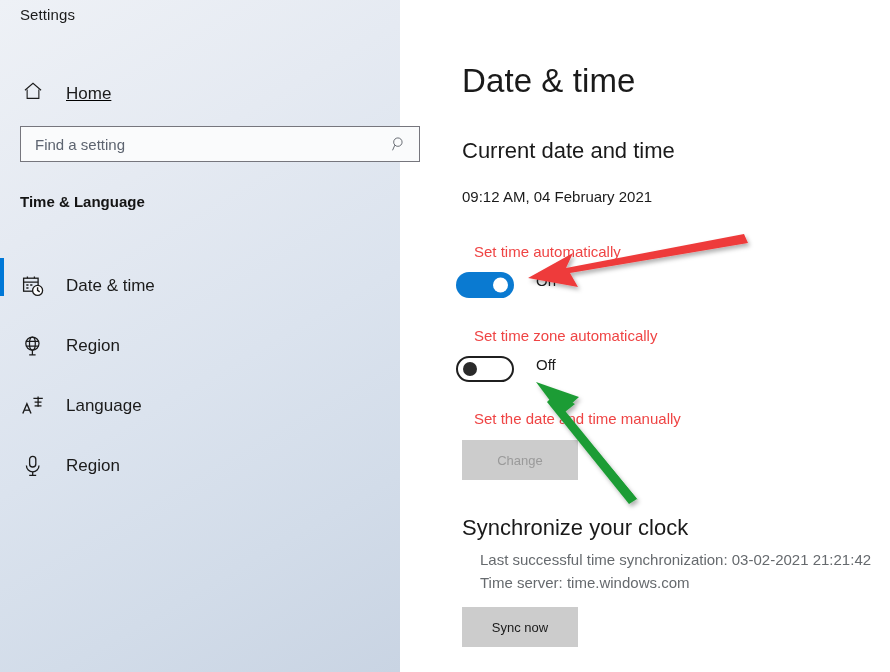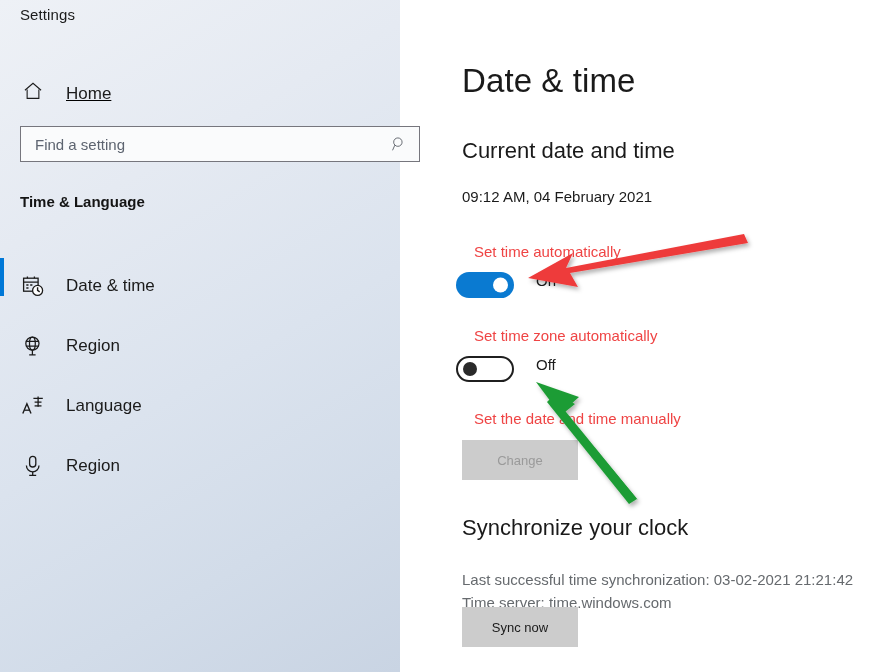--- a/index.html
+++ b/index.html
@@ -237,25 +237,24 @@
     color: #9a9a9a;
   }
   .btn.sync {
     left: 30px; top: 607px;
     width: 116px; height: 40px;
     color: #1b1b1b;
   }
 
   .sync-info {
     position: absolute;
-    left: 30px;
+    left: 48px;
     font-size: 15px;
     color: #666a6e;
     white-space: nowrap;
-    margin-top: 20px;
   }
   .sync-info.l1 { top: 551px; }
   .sync-info.l2 { top: 574px; }
 
   
   .arrows {
     position: absolute;
     inset: 0;
     pointer-events: none;
   }

